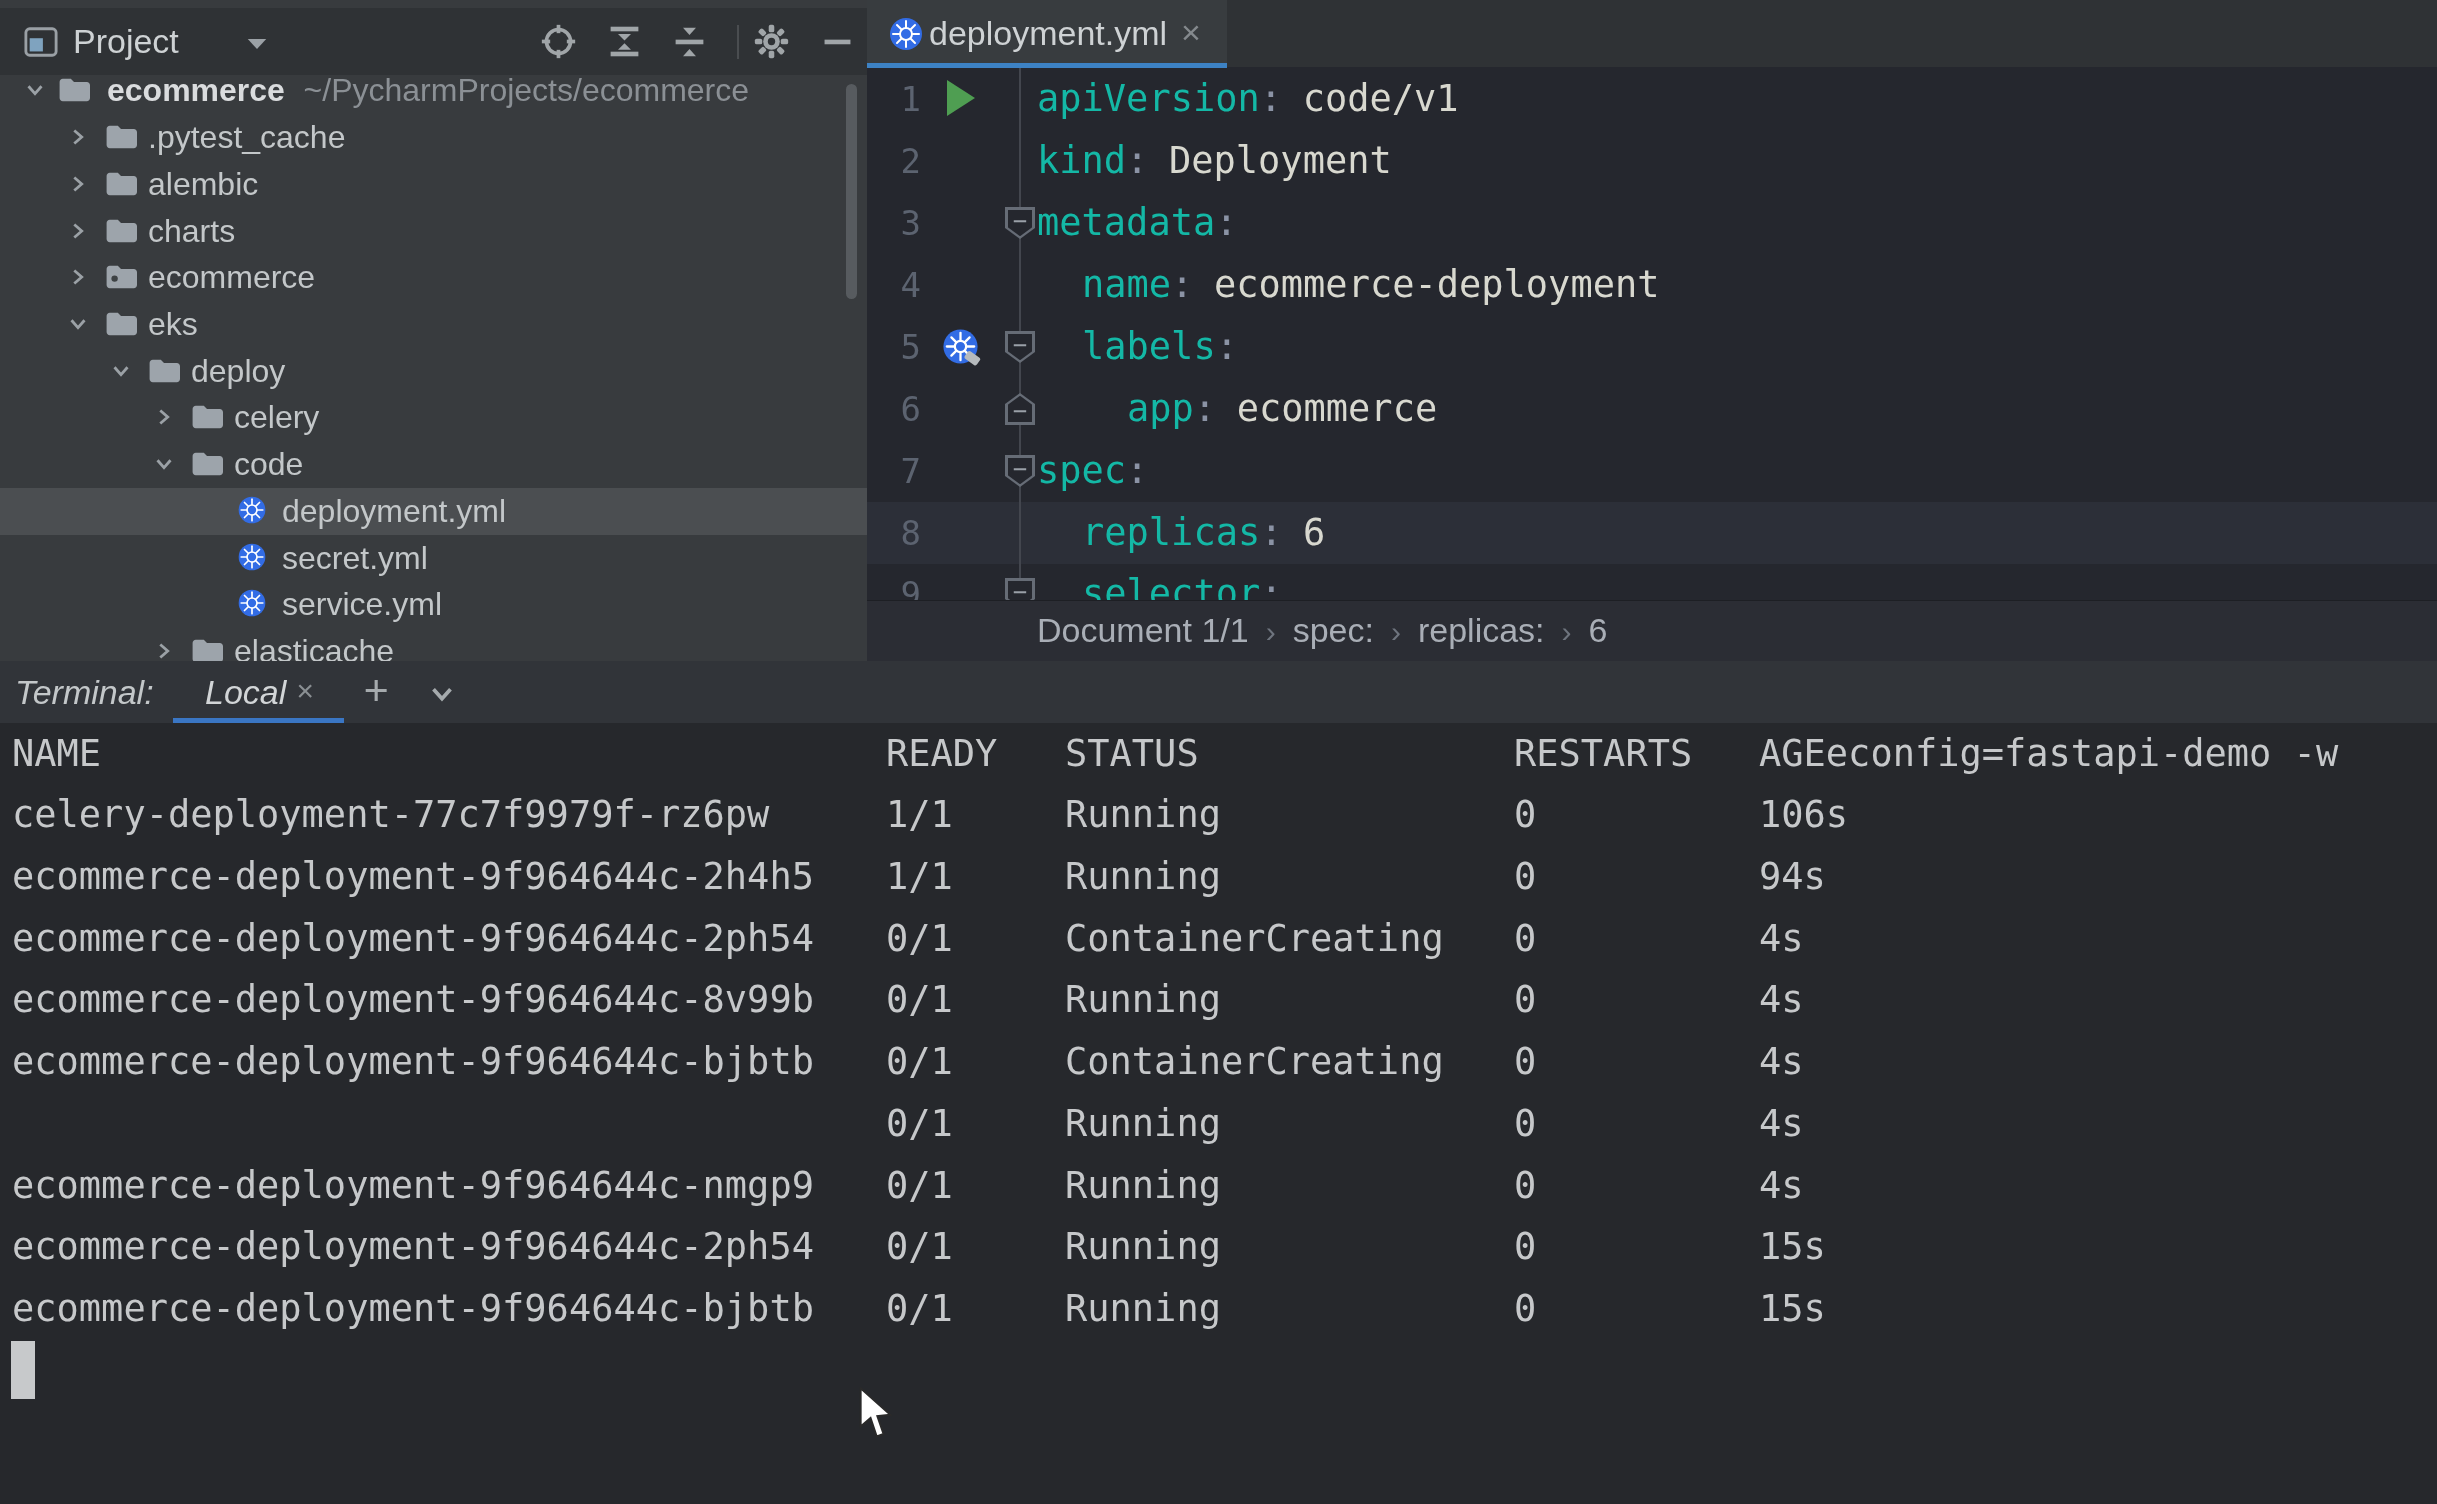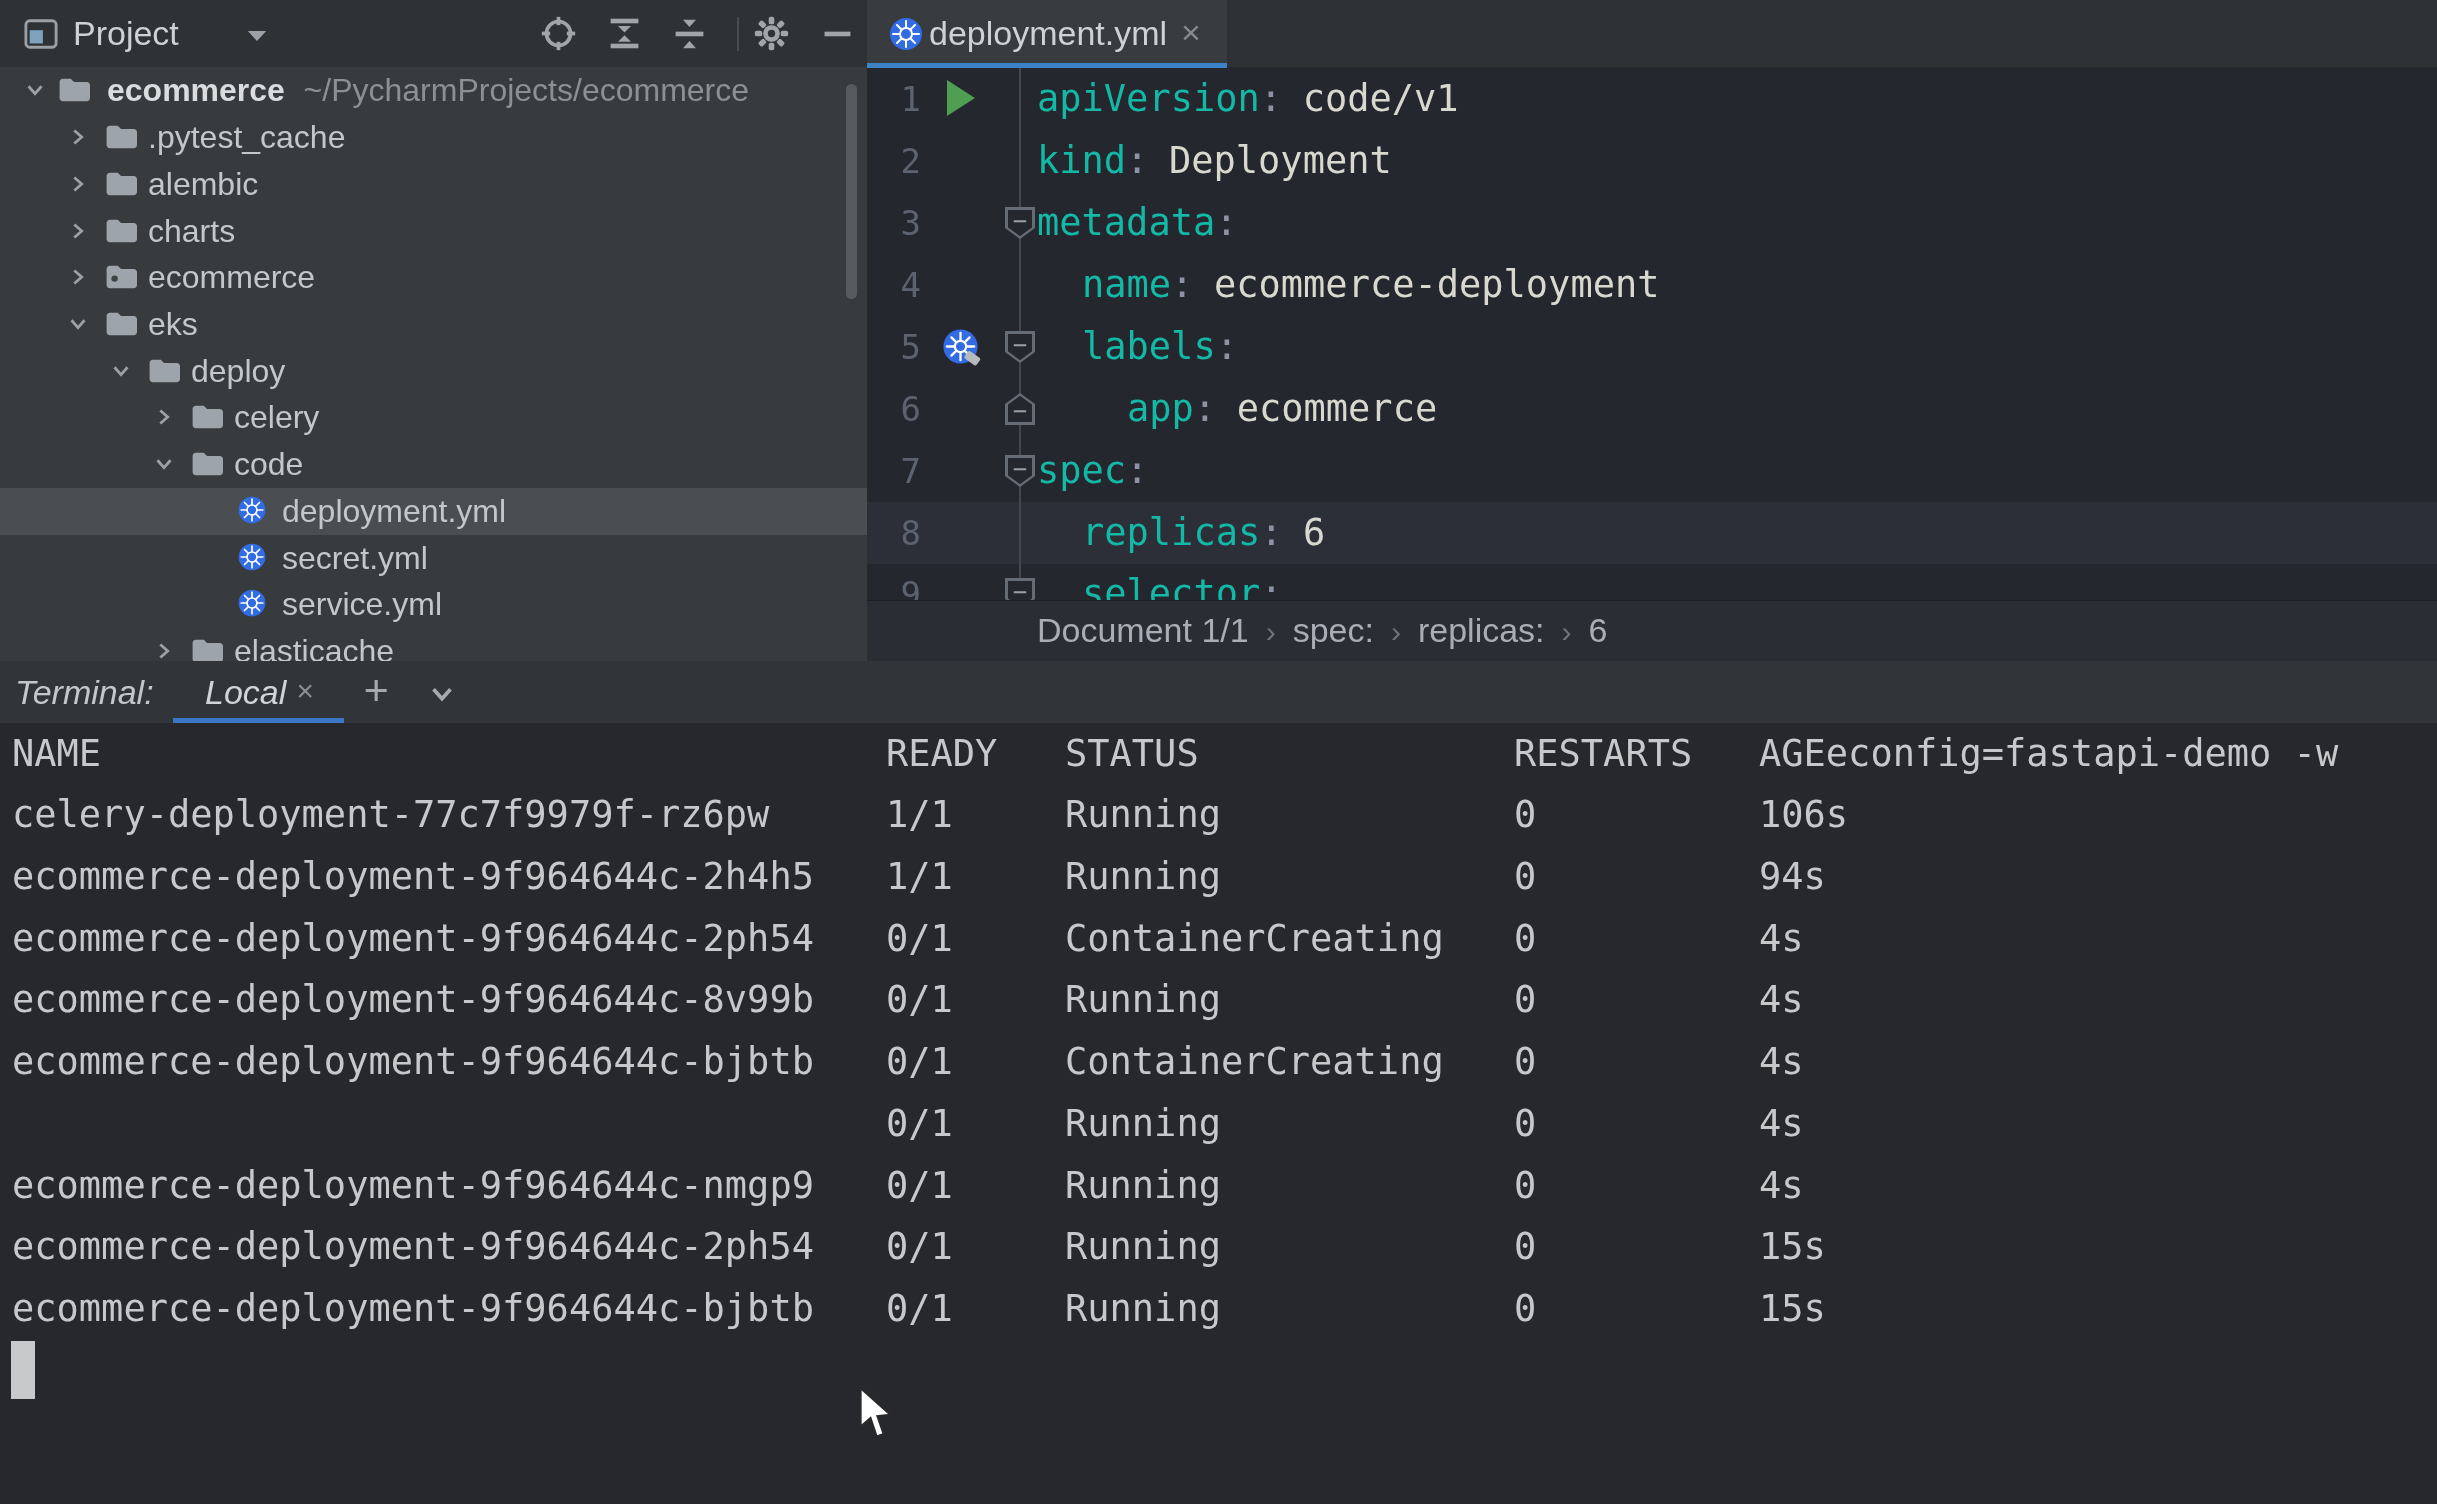--- a/index.html
+++ b/index.html
@@ -2,21 +2,21 @@
 <html style="font-size:15px"><head>
 <meta charset="utf-8">
 <style>
   html,body{margin:0;padding:0;background:#1e2023;}
   #root{position:relative;width:2438px;height:1505px;background:#26282c;overflow:hidden;
         font-family:"Liberation Sans",sans-serif;-webkit-font-smoothing:antialiased;}
   .abs{position:absolute;}
 
   
   #project-panel{left:0;top:0;width:867px;height:661px;background:#383b3e;overflow:hidden;border-right:1.9px solid #26282a;}
-  #project-header{left:0;top:0;width:867px;height:67px;background:#2f3235;}
+  #project-header{left:0;top:8px;width:867px;height:67px;background:#2f3235;}
   #project-title{left:73px;top:0;height:67px;line-height:67px;font-size:34px;color:#ced2d4;}
   .toolbar-icon{top:15px;width:37px;height:37px;}
   .toolbar-icon svg{width:37px;height:37px;}
   #toolbar-divider{left:737px;top:17px;width:1.9px;height:34px;background:#4a4d50;}
   .tree-row{left:0;width:867px;height:47px;}
   .tree-row.selected{background:#4b4e51;}
   .tree-label{position:absolute;top:0;height:47px;line-height:47px;font-size:32px;color:#c3c7c9;white-space:nowrap;}
   .tree-label.root{font-weight:bold;color:#dadcde;}
   .tree-path{font-weight:normal;color:#8b9095;margin-left:18.7px;font-size:32px;}
   .chev{position:absolute;top:10.3px;width:26px;height:26px;}

